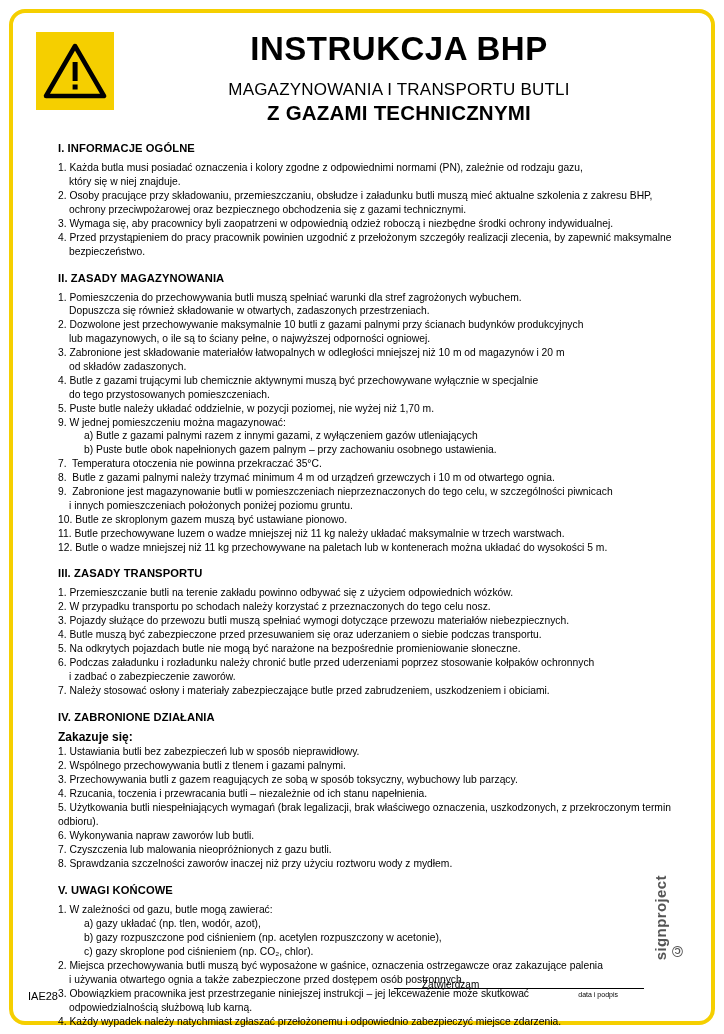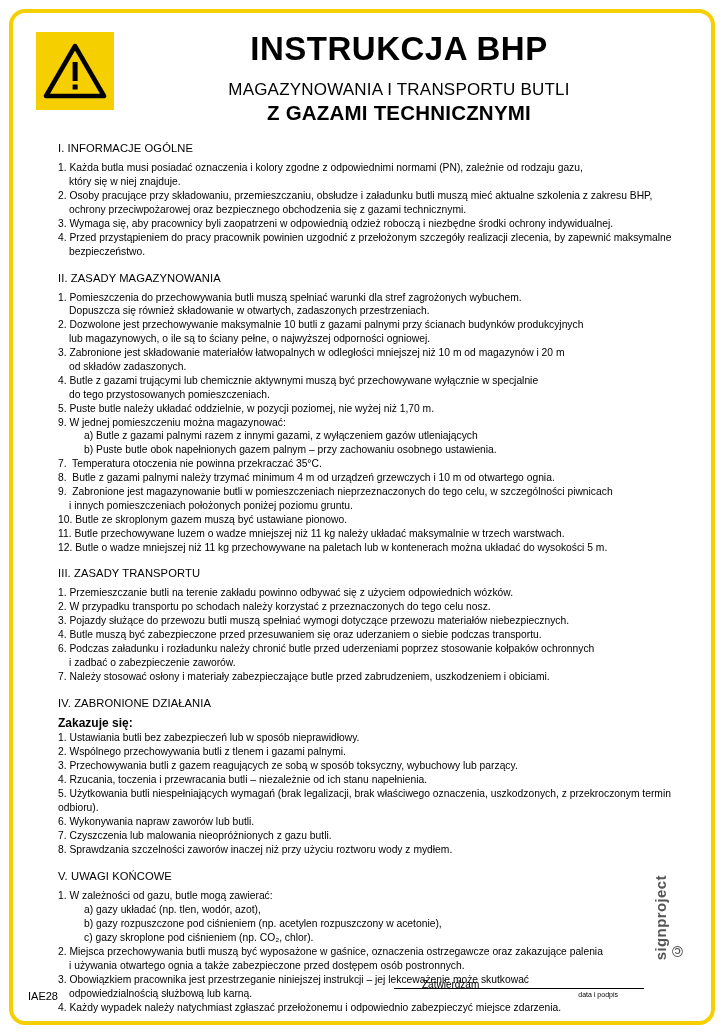--- a/index.html
+++ b/index.html
@@ -72,21 +72,21 @@
     letter-spacing:0.2px;
     line-height:1.25;
   }
   
   .body{
     padding:0 10px 0 34px;
     margin-top:16px;
   }
   h2.sec{
     font-size:11.2px;
-    font-weight:normal;
+    font-weight:bold;
     margin:0 0 7px 0;
     letter-spacing:0.1px;
   }
   .sec-block{margin-bottom:13px;}
   .ln{
     font-size:10.3px;
     line-height:1.36;
     margin:0 0 0 0;
     white-space:pre-wrap;
   }
@@ -204,20 +204,21 @@
         <div class="ln">11. Butle przechowywane luzem o wadze mniejszej niż 11 kg należy układać maksymalnie w trzech warstwach.</div>
         <div class="ln">12. Butle o wadze mniejszej niż 11 kg przechowywane na paletach lub w kontenerach można układać do wysokości 5 m.</div>
       </div>
 
       <div class="sec-block">
         <h2 class="sec">III. ZASADY TRANSPORTU</h2>
         <div class="ln">1. Przemieszczanie butli na terenie zakładu powinno odbywać się z użyciem odpowiednich wózków.</div>
         <div class="ln">2. W przypadku transportu po schodach należy korzystać z przeznaczonych do tego celu nosz.</div>
         <div class="ln">3. Pojazdy służące do przewozu butli muszą spełniać wymogi dotyczące przewozu materiałów niebezpiecznych.</div>
         <div class="ln">4. Butle muszą być zabezpieczone przed przesuwaniem się oraz uderzaniem o siebie podczas transportu.</div>
+        <div class="ln">5. Na odkrytych pojazdach butle nie mogą być narażone na bezpośrednie promieniowanie słoneczne.</div>
         <div class="ln">6. Podczas załadunku i rozładunku należy chronić butle przed uderzeniami poprzez stosowanie kołpaków ochronnych</div>
         <div class="ln indent">i zadbać o zabezpieczenie zaworów.</div>
         <div class="ln">7. Należy stosować osłony i materiały zabezpieczające butle przed zabrudzeniem, uszkodzeniem i obiciami.</div>
       </div>
 
       <div class="sec-block">
         <h2 class="sec">IV. ZABRONIONE DZIAŁANIA</h2>
         <div class="subhead">Zakazuje się:</div>
         <div class="ln">1. Ustawiania butli bez zabezpieczeń lub w sposób nieprawidłowy.</div>
         <div class="ln">2. Wspólnego przechowywania butli z tlenem i gazami palnymi.</div>

